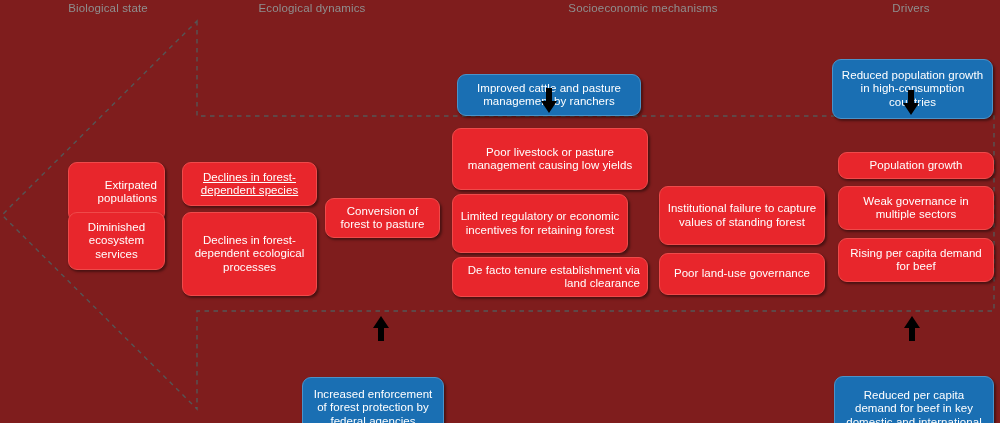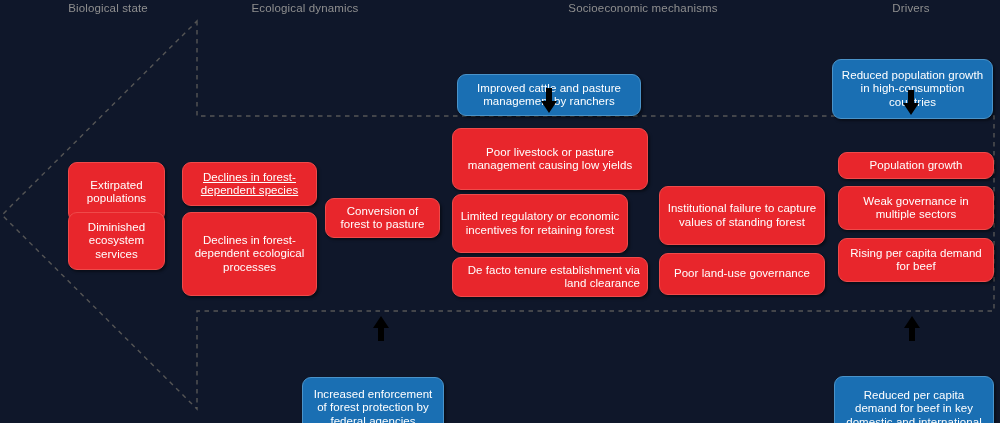--- a/index.html
+++ b/index.html
@@ -1,17 +1,17 @@
 <!DOCTYPE html>
 <html><head>
 <meta charset="utf-8">
 <style>
   html,body{margin:0;padding:0;background:#ffffff;}
   body{width:1000px;height:423px;overflow:hidden;font-family:"Liberation Sans",sans-serif;}
-  #stage{position:relative;width:1000px;height:423px;background:#0f172a;}
+  #stage{position:relative;width:1000px;height:423px;background:#7f1d1d;}
 
   .col-header{
     position:absolute;
     color:#8f8f8f;
     font-size:11.5px;
     font-family:"Liberation Sans",sans-serif;
     white-space:nowrap;
     transform:translateX(-50%);
     letter-spacing:.15px;
   }
@@ -42,32 +42,32 @@
 </head>
 <body>
 
 <div id="stage">
 
   <svg id="arrow-outline" viewBox="0 0 1000 423" xmlns="http://www.w3.org/2000/svg">
     <polygon points="197,21 197,116 994,116 994,311 197,311 197,409 2,215" fill="none" stroke="#555555" stroke-width="1.4" stroke-dasharray="4.5,4.5" stroke-linejoin="miter"></polygon>
   </svg>
 
   <div class="col-header" style="left:108px;top:2px;">Biological state</div>
-  <div class="col-header" style="left:305px;top:2px;text-align:center;">Ecological  dynamics</div>
+  <div class="col-header" style="left:312px;top:2px;text-align:center;">Ecological  dynamics</div>
   <div class="col-header" style="left:643px;top:2px;">Socioeconomic mechanisms</div>
   <div class="col-header" style="left:911px;top:2px;">Drivers</div>
 
   <div class="node blue" style="left:457px;top:42px;width:184px;height:42px;">
     <span>Improved cattle and pasture management by ranchers</span>
   </div>
   <div class="node blue" style="left:832px;top:27px;width:161px;height:60px;">
     <span>Reduced population growth in high-consumption countries</span>
   </div>
 
-  <div class="node red" style="left:68px;top:162px;width:97px;height:60px;">
+  <div class="node red" style="left:68px;top:162px;width:97px;height:60px;text-align:right;">
     <span>Extirpated populations</span>
   </div>
   <div class="node red" style="left:68px;top:212px;width:97px;height:58px;">
     <span>Diminished ecosystem services</span>
   </div>
 
   <div class="node red" style="left:182px;top:162px;width:135px;height:44px;text-decoration:underline;">
     <span>Declines in forest-dependent species</span>
   </div>
   <div class="node red" style="left:182px;top:212px;width:135px;height:84px;">

